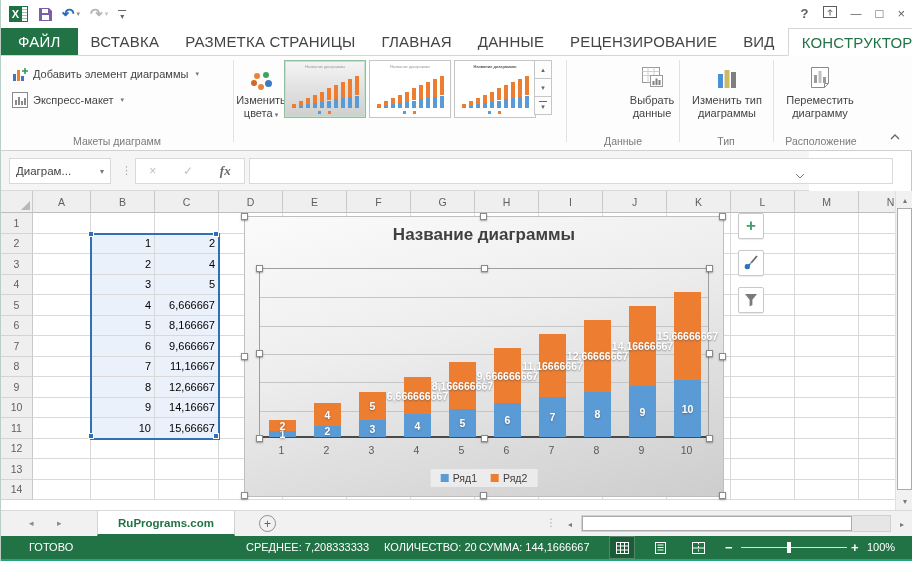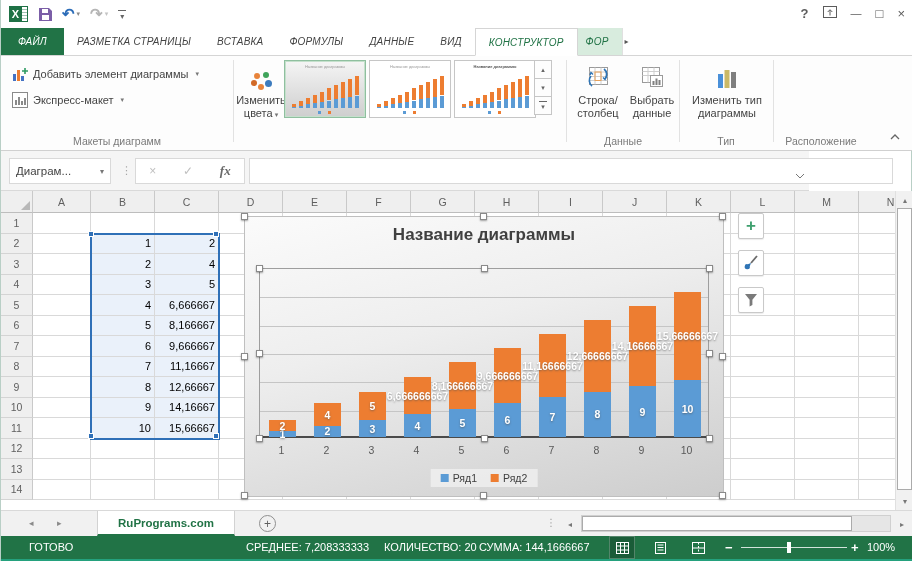--- a/index.html
+++ b/index.html
@@ -21,21 +21,21 @@
   .cust { display:inline-flex; flex-direction:column; align-items:center; line-height:5px; }
   .cust-line { width:8px; border-top:1.5px solid #666; margin-bottom:1px; }
   .cust .mini-caret{ font-size:8px; color:#666; }
   .win-title { position:absolute; left:0; right:0; top:6px; text-align:center; font-size:12px; color:#444; }
   .winctl { position:absolute; right:8px; top:2px; display:flex; align-items:center; gap:14px; height:22px; }
   .winctl span, .winctl svg { color:#5c5c5c; font-size:13px; cursor:pointer; }
   .wc-close { font-size:15px; }
 
   
   .tabrow { position:absolute; left:0; top:28px; width:912px; height:28px; background:#fff; display:flex; align-items:stretch; border-bottom:1px solid #d5d5d5; }
-  .tab { font-size:10px; color:#444; display:flex; align-items:center; padding:0 13px; letter-spacing:.2px; cursor:pointer; white-space:nowrap;font-style:italic; }
+  .tab { font-size:15px; color:#444; display:flex; align-items:center; padding:0 13px; letter-spacing:.2px; cursor:pointer; white-space:nowrap; }
   .tab.file { background:#217346; color:#fff; padding:0 17px; }
   .tab.active { background:#fff; color:#217346; border:1px solid #d5d5d5; border-bottom:1px solid #fff; margin-bottom:-1px; position:relative; z-index:2; }
   .tab.contextual { background:#d8ecde; color:#217346; width:44px; overflow:hidden; padding:0 8px; }
   .tab-overflow { display:flex; align-items:center; font-size:8px; color:#555; padding:0 2px; border-left:1px solid #e0e0e0; }
 
   
   .ribbon { position:absolute; left:0; top:56px; width:912px; height:95px; background:#fdfdfd; border-bottom:1px solid #d0d0d0; }
   .vsep { position:absolute; top:4px; height:82px; width:1px; background:#e2e2e2; }
   .grp-label { position:absolute; bottom:3px; font-size:10.5px; color:#7a7a7a; text-align:center; }
   .rbtn { position:absolute; display:flex; align-items:center; gap:5px; font-size:11px; color:#444; cursor:pointer; padding:3px 4px; border:1px solid transparent; }
@@ -164,24 +164,25 @@
             <path d="M7 9.5 V4 M4.7 6 L7 3.7 L9.3 6" stroke="#5c5c5c" fill="none"></path>
           </svg></span>
       <span style="font-size:11px">—</span>
       <span>□</span>
       <span class="wc-close">×</span>
     </div>
   </div>
 
   <div class="tabrow" id="tabrow">
       <div class="tab file">ФАЙЛ</div>
+      <div class="tab">ВСТАВКА</div>
       <div class="tab">РАЗМЕТКА СТРАНИЦЫ</div>
-      <div class="tab">ВСТАВКА</div>
-      <div class="tab">ФОРМУЛЫ</div>
+      <div class="tab">ГЛАВНАЯ</div>
       <div class="tab">ДАННЫЕ</div>
+      <div class="tab">РЕЦЕНЗИРОВАНИЕ</div>
       <div class="tab">ВИД</div>
       <div class="tab active">КОНСТРУКТОР</div>
       <div class="tab contextual">ФОР</div>
       <div class="tab-overflow">▸</div>
     </div>
 
   <div class="ribbon">
 
     <div class="rbtn" style="left:6px; top:6px;">
       <svg width="16" height="16" viewBox="0 0 16 16">
@@ -310,35 +311,20 @@
       <div class="gsbtn">
           <span>▾</span>
         </div>
       <div class="gsbtn">
           <span class="bar"></span>
           <span>▾</span>
         </div>
     </div>
     <div class="vsep" style="left:565px;"></div>
 
-    <div class="bigbtn" style="left:570px; top:8px; width:54px;">
-      <span class="ic">
-          <svg width="26" height="25" viewBox="0 0 26 25">
-            <rect x="4.5" y="2.5" width="18" height="17" fill="#fff" stroke="#9a9a9a"></rect>
-            <path d="M4.5 7 h18 M4.5 11.5 h18 M4.5 15.5 h18 M10 2.5 v17 M16 2.5 v17" stroke="#cfcfcf"></path>
-            <rect x="10" y="7" width="6" height="8.5" fill="none" stroke="#e8a15a"></rect>
-            <path d="M7 21 a7 7 0 0 1 -1 -10" fill="none" stroke="#2E74B5" stroke-width="1.7"></path>
-            <path d="M5 10 l1 -2.5 l2 2" fill="none" stroke="#2E74B5" stroke-width="1.4"></path>
-            <path d="M19 4 a7 7 0 0 1 1 10" fill="none" stroke="#2E74B5" stroke-width="1.7"></path>
-            <path d="M21 12 l-1 2.5 l-2 -2" fill="none" stroke="#2E74B5" stroke-width="1.4"></path>
-          </svg>
-        </span>
-      <span>Строка/</span>
-      <span>столбец</span>
-    </div>
     <div class="bigbtn" style="left:626px; top:8px; width:50px;">
       <span class="ic">
           <svg width="26" height="25" viewBox="0 0 26 25">
             <rect x="3.5" y="2.5" width="17" height="15" fill="#fff" stroke="#9a9a9a"></rect>
             <path d="M3.5 6.5 h17 M3.5 10.5 h17 M9 2.5 v15 M15 2.5 v15" stroke="#cfcfcf"></path>
             <rect x="11.5" y="10.5" width="12" height="11" fill="#fff" stroke="#9a9a9a"></rect>
             <rect x="13.5" y="16" width="2" height="4" fill="#808080"></rect>
             <rect x="16.5" y="13.5" width="2" height="6.5" fill="#808080"></rect>
             <rect x="19.5" y="15" width="2" height="5" fill="#808080"></rect>
           </svg>
@@ -356,20 +342,33 @@
             <rect x="8.5" y="4" width="5" height="18" fill="#CBB966"></rect>
             <rect x="15" y="6" width="5" height="16" fill="#7F7F7F"></rect>
           </svg>
         </span>
       <span>Изменить тип</span>
       <span>диаграммы</span>
     </div>
     <div class="grp-label" style="left:680px; width:90px;">Тип</div>
     <div class="vsep" style="left:772px;"></div>
 
+    <div class="bigbtn" style="left:778px; top:8px; width:82px;">
+      <span class="ic">
+          <svg width="24" height="25" viewBox="0 0 24 25">
+            <path d="M3.5 2.5 h17 v16 l-4 4 h-13 z" fill="#fff" stroke="#8a8a8a"></path>
+            <path d="M16.5 22.5 v-4 h4" fill="none" stroke="#8a8a8a"></path>
+            <rect x="6" y="10" width="3" height="8" fill="#9a9a9a"></rect>
+            <rect x="10.5" y="6" width="3" height="12" fill="#c0c0c0"></rect>
+            <rect x="15" y="12" width="3" height="6" fill="#9a9a9a"></rect>
+          </svg>
+        </span>
+      <span>Переместить</span>
+      <span>диаграмму</span>
+    </div>
     <div class="grp-label" style="left:774px; width:92px;">Расположение</div>
 
     <div class="collapse"><svg width="12" height="7" viewBox="0 0 12 7">
           <path d="M2 6 L6 2 L10 6" stroke="#666" fill="none" stroke-width="1.3"></path>
         </svg></div>
   </div>
 
   <div class="fbar">
     <div class="namebox">
         <span>Диаграм...</span>

